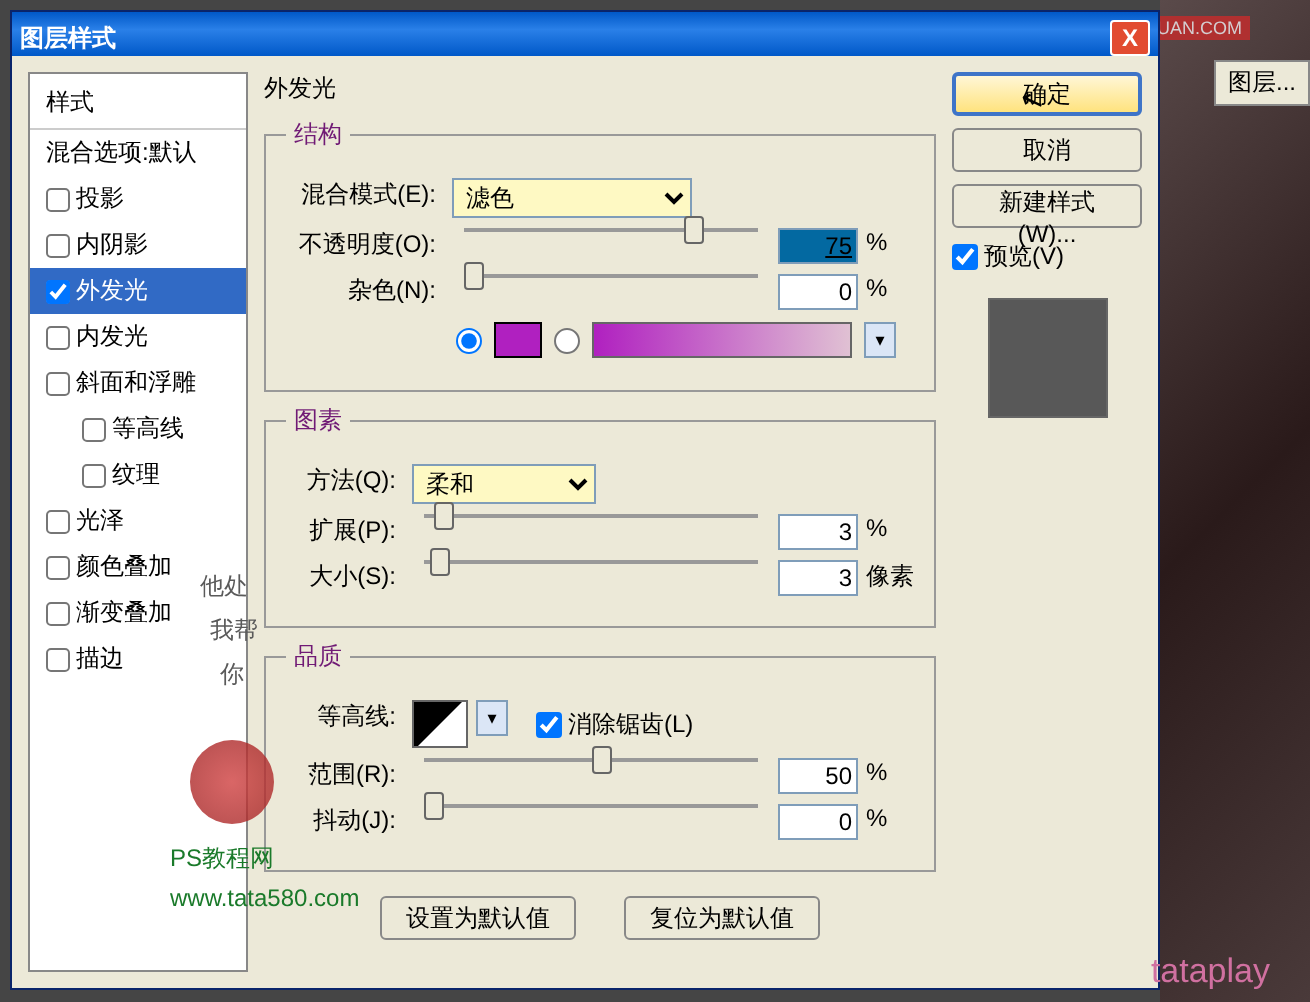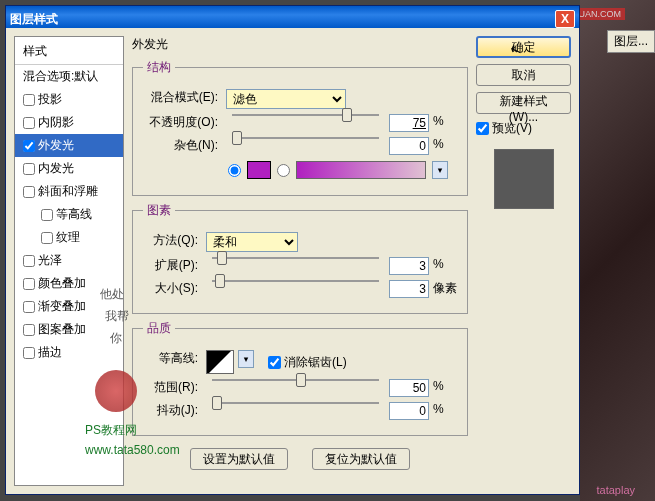--- a/index.html
+++ b/index.html
@@ -38,21 +38,21 @@
 .btn { height: 22px; padding: 0 12px; background: #ece9d8; border: 1px solid #888; border-radius: 3px; cursor: pointer; }
 .btn.default { background: linear-gradient(#fff6d6, #ffe37e); border: 2px solid #3e74c8; font-weight: normal; }
 .right-col { width: 95px; display: flex; flex-direction: column; gap: 6px; align-items: flex-start; }
 .right-col .btn { width: 100%; }
 .preview-box { width: 60px; height: 60px; border: 1px solid #666; background: #585858; margin: 6px auto; }
 .checkbox-inline { display: inline-flex; align-items: center; gap: 3px; }
 .bottom-btns { display: flex; justify-content: center; gap: 24px; margin-top: 6px; }
 .wm-script { position: absolute; left: 100px; top: 280px; font-family: "KaiTi", cursive; font-size: 20px; color: #5a5a5a; line-height: 1.1; pointer-events: none; }
 .wm-stamp { position: absolute; left: 95px; top: 370px; width: 42px; height: 42px; background: radial-gradient(#d04040, #a02020); border-radius: 50%; opacity: 0.8; pointer-events: none; }
 .wm-text { position: absolute; left: 85px; top: 420px; color: #1a7a2a; font-family: "KaiTi", serif; font-size: 14px; line-height: 1.4; pointer-events: none; }
-.wm-bottom-right { position: absolute; right: 20px; bottom: 5px; color: #d070a0; font-size: 11px; pointer-events: none; }
+.wm-bottom-right { position: absolute; right: 20px; bottom: 5px; color: #d070a0; font-size: 17px; pointer-events: none; }
 .cursor-arrow { position: absolute; left: 510px; top: 42px; pointer-events: none; font-size: 14px; color: #000; transform: rotate(-20deg); }
 </style>
 </head>
 <body>
 
 <div class="background-photo"></div>
 <div class="watermark-top">WWW.MISSYUAN.COM</div>
 <div class="tabs-remnant">图层...</div>
 
 <div class="dialog">
@@ -102,44 +102,40 @@
           <div class="style-row">
             <input type="checkbox" style="">
             <span>颜色叠加</span>
           </div>
           <div class="style-row">
             <input type="checkbox" style="">
             <span>渐变叠加</span>
           </div>
           <div class="style-row">
             <input type="checkbox" style="">
-            <span>图案叠加</span>
-          </div>
-          <div class="style-row">
-            <input type="checkbox" style="">
             <span>描边</span>
           </div>
         </div>
     </div>
 
     <div class="center-col">
       <div>外发光</div>
 
       <fieldset>
         <legend>结构</legend>
         <div class="row">
           <span class="row-label">混合模式(E):</span>
           <select style="width:120px"><option>滤色</option></select>
         </div>
         <div class="row">
           <span class="row-label">不透明度(O):</span>
           <div class="slider-track">
               <div class="slider-thumb" style="left:75%"></div>
             </div>
-          <input class="num" style="background: #ffffff; text-decoration: underline;" value="75">
+          <input class="num" style="background: #0369a1; text-decoration: underline;" value="75">
           <span class="unit">%</span>
         </div>
         <div class="row">
           <span class="row-label">杂色(N):</span>
           <div class="slider-track">
               <div class="slider-thumb" style="left:0%"></div>
             </div>
           <input class="num" value="0" style="">
           <span class="unit">%</span>
         </div>

